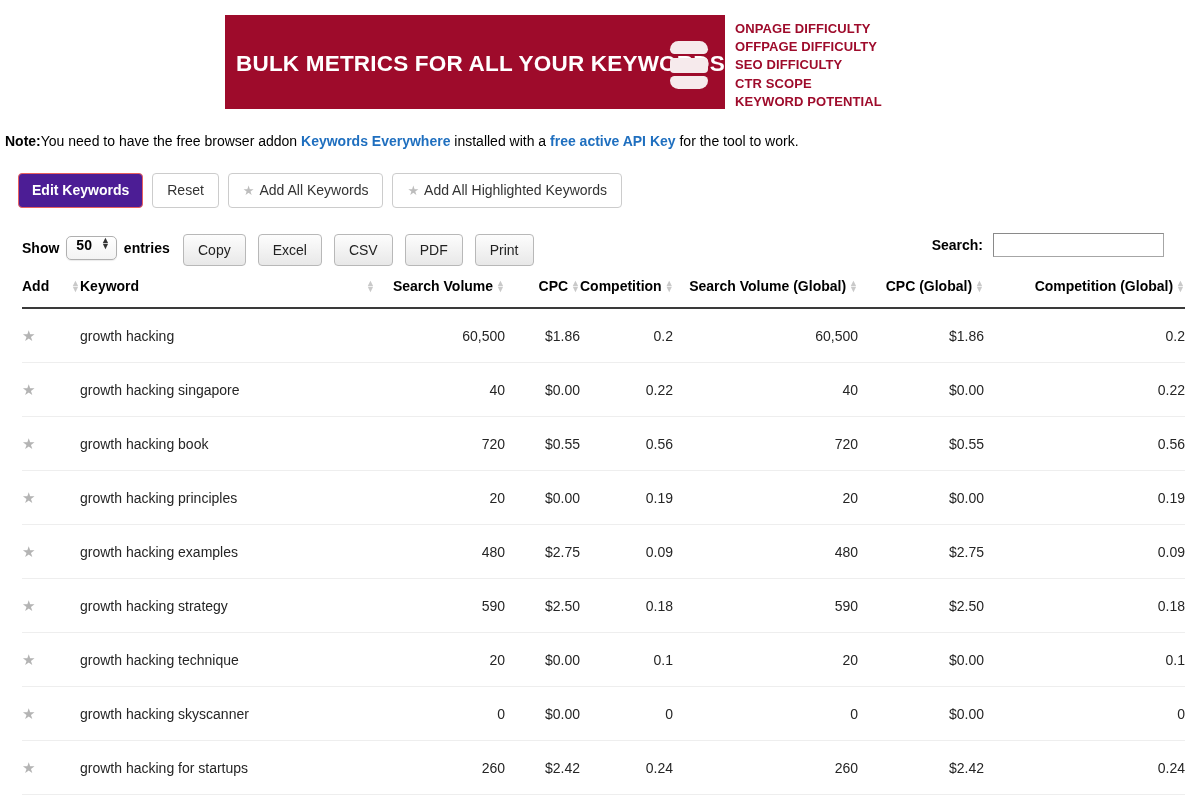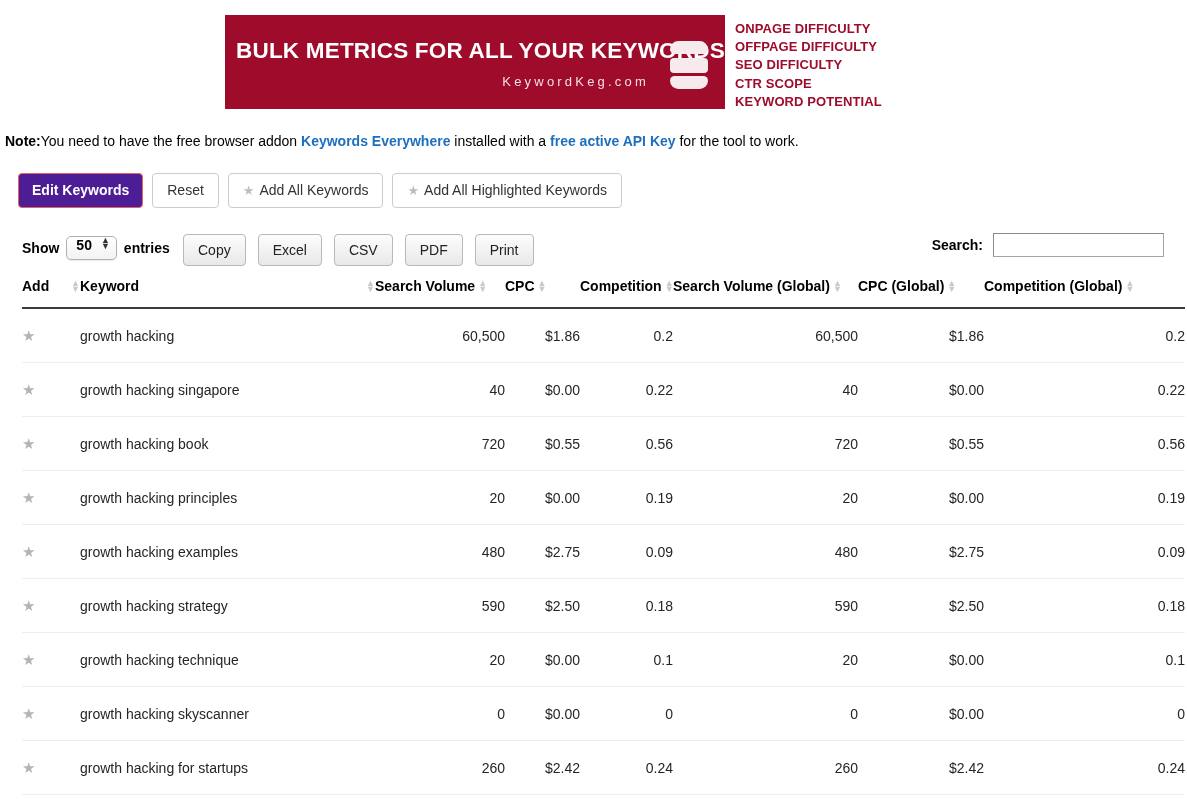--- a/index.html
+++ b/index.html
@@ -216,21 +216,21 @@
     color: #000;
     padding: 0 0 13px 0;
     border-bottom: 2px solid #3a3a3a;
     vertical-align: bottom;
     cursor: pointer;
     position: relative;
     white-space: nowrap;
   }
   th .hwrap { display: inline-flex; align-items: center; }
   th.left  { text-align: left; }
-  th.right { text-align: left; }
+  th.right { text-align: right; }
   th.right .hwrap { justify-content: flex-end; }
   .sortarrows {
     display: inline-flex;
     flex-direction: column;
     margin-left: 3px;
     line-height: 6px;
     font-size: 9px;
     color: #c9c9c9;
   }
   th.keyword-head .hwrap { width: 100%; justify-content: space-between; }
@@ -260,21 +260,20 @@
   col.w-svg  { width: 185px; }
   col.w-cpcg { width: 126px; }
   col.w-compg{ width: 201px; }
 </style>
 </head>
 <body>
 
 <div class="banner-wrap">
   <div class="banner">
     <div class="banner-title">BULK METRICS FOR ALL YOUR KEYWORDS</div>
-    <div class="banner-sub">KeywordKeg.com</div>
     <div class="keg-icon">
       <i class="top"></i>
         <i class="mid"></i>
         <i class="bottom"></i>
     </div>
   </div>
   <div class="banner-features">
     <span>ONPAGE DIFFICULTY</span>
     <span>OFFPAGE DIFFICULTY</span>
     <span>SEO DIFFICULTY</span>

